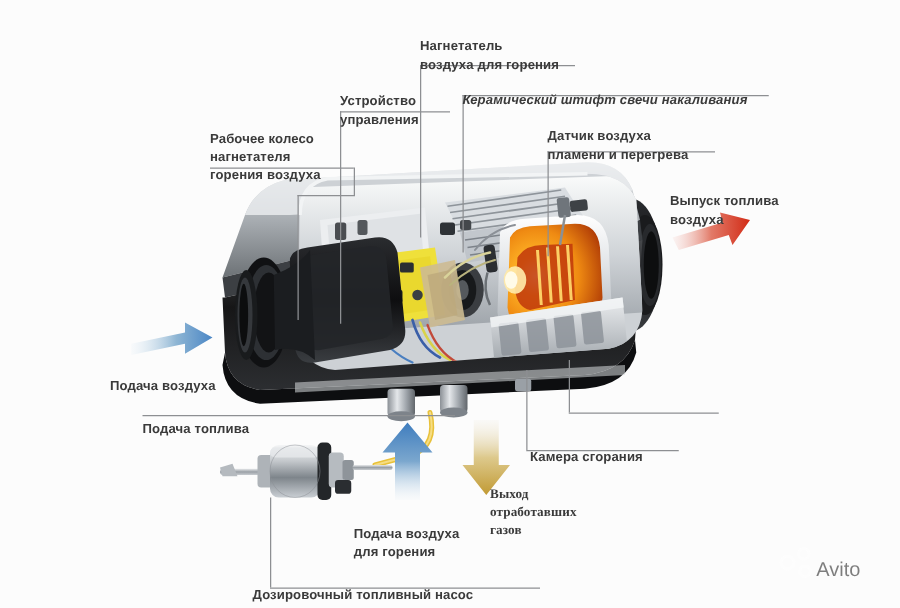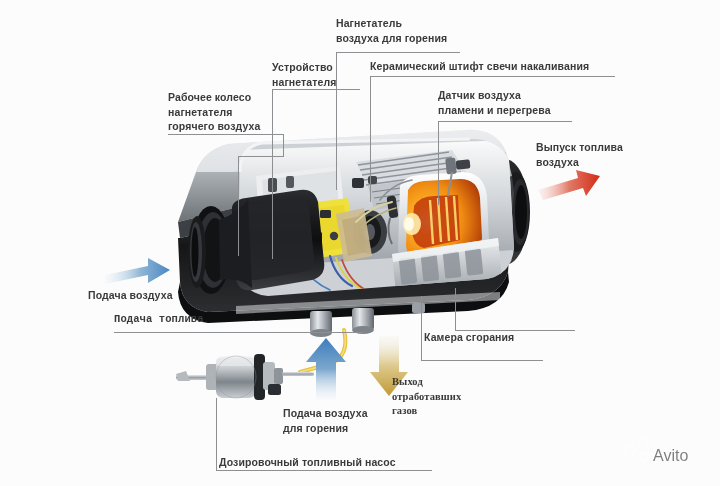--- a/index.html
+++ b/index.html
@@ -14,20 +14,21 @@
   
   .lbl{
     position:absolute;
     font-size:10.5px;
     font-weight:bold;
     color:#3a3a3a;
     line-height:14.5px;
     letter-spacing:.1px;
     white-space:pre-line;
     text-align:left;
+    margin-top:14px;
   }
 
   
   .lead{position:absolute;background:#8d8f92;}
   .lead.h{height:1px;}
   .lead.v{width:1px;}
 
   
   svg.art{position:absolute;left:0;top:0;width:720px;height:486px;}
 </style>
@@ -329,45 +330,45 @@
   <div class="lead v" style="left:216px;top:398px;height:72px;"></div>
 
   <div class="lead h" style="left:455px;top:330px;width:120px;"></div>
   <div class="lead v" style="left:455px;top:288px;height:42px;"></div>
 
   <div class="lead h" style="left:421px;top:360px;width:122px;"></div>
   <div class="lead v" style="left:421px;top:296px;height:64px;"></div>
 
   <div class="lbl" style="left:168px;top:90px;width:122px;">Рабочее колесо
 нагнетателя
-горячего воздуха</div>
+горения воздуха</div>
 
   <div class="lbl" style="left:272px;top:60px;width:96px;">Устройство
-нагнетателя</div>
+управления</div>
 
   <div class="lbl" style="left:336px;top:16px;width:140px;">Нагнетатель
 воздуха для горения</div>
 
-  <div class="lbl" style="left:370px;top:59px;width:260px;">Керамический штифт свечи накаливания</div>
+  <div class="lbl" style="left:370px;top:59px;width:260px;font-style:italic;">Керамический штифт свечи накаливания</div>
 
   <div class="lbl" style="left:438px;top:88px;width:150px;">Датчик воздуха
 пламени и перегрева</div>
 
   <div class="lbl" style="left:536px;top:140px;width:120px;">Выпуск топлива
 воздуха</div>
 
   <div class="lbl" style="left:88px;top:288px;width:130px;">Подача воздуха</div>
 
-  <div class="lbl" style="left:114px;top:312px;width:120px;font-family:Liberation Mono, monospace;">Подача топлива</div>
+  <div class="lbl" style="left:114px;top:322px;width:120px;">Подача топлива</div>
 
   <div class="lbl" style="left:283px;top:406px;width:116px;">Подача воздуха
 для горения</div>
 
   <div class="lbl" style="left:392px;top:375px;width:110px;font-family:Liberation Serif, serif;">Выход
 отработавших
 газов</div>
 
-  <div class="lbl" style="left:219px;top:455px;width:230px;">Дозировочный топливный насос</div>
-
-
-  <div class="lbl" style="left:424px;top:330px;width:130px;">Камера сгорания</div>
+  <div class="lbl" style="left:202px;top:455px;width:230px;">Дозировочный топливный насос</div>
+
+
+  <div class="lbl" style="left:424px;top:345px;width:130px;">Камера сгорания</div>
 
 </div>
 
 </body></html>

